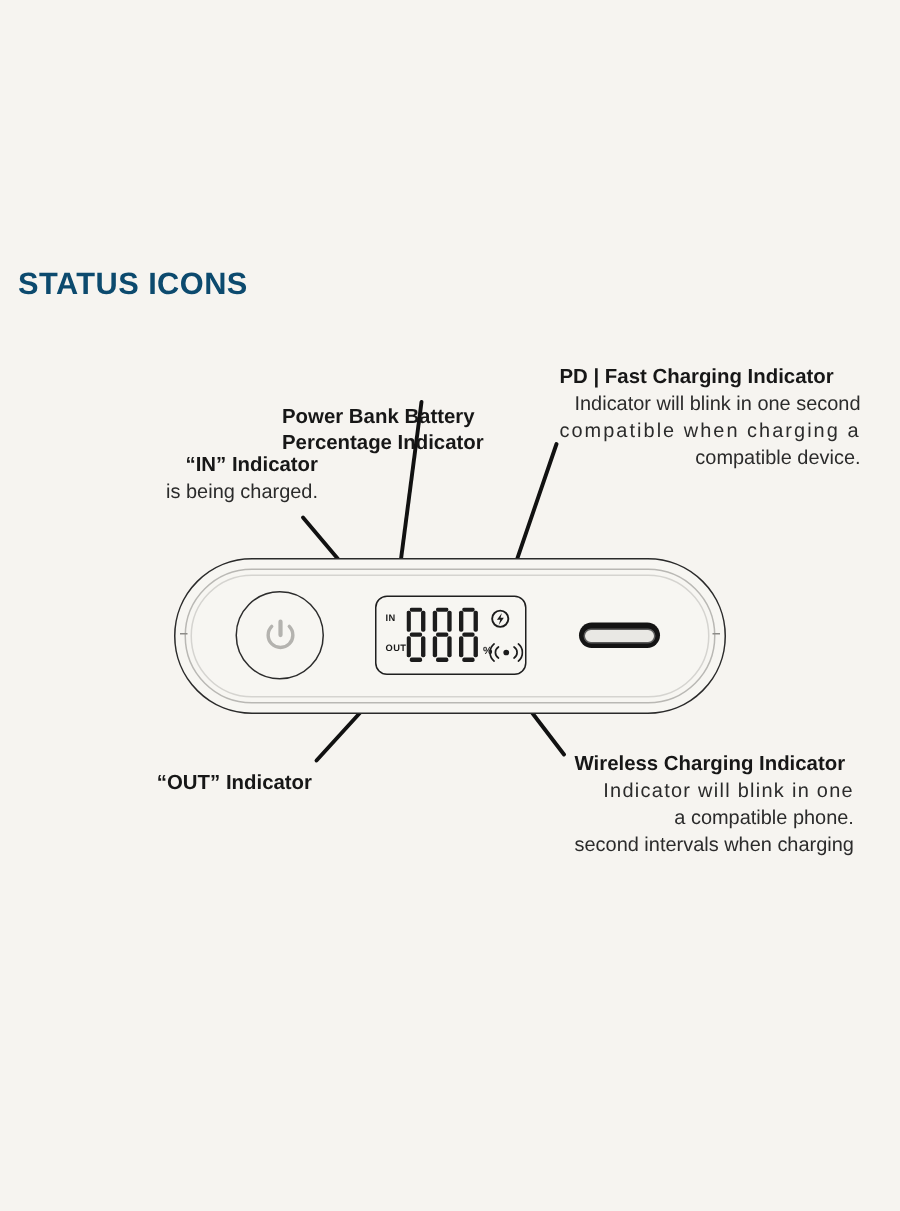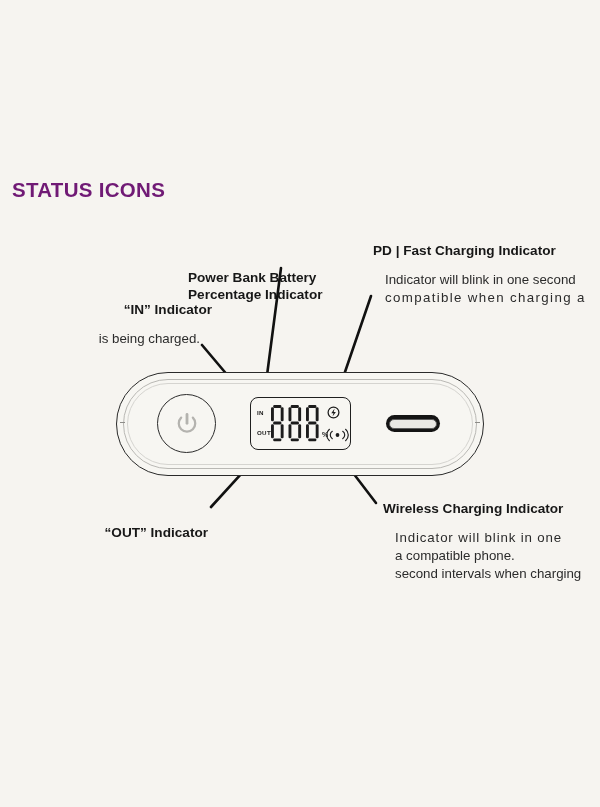--- a/index.html
+++ b/index.html
@@ -24,53 +24,54 @@
   }
 
   
   .section-title {
     position: absolute;
     left: 12px;
     top: 178px;
     font-size: 20.5px;
     font-weight: bold;
     letter-spacing: 0.3px;
-    color: #701a75;
+    color: #0c4a6e;
     white-space: nowrap;
   }
 
   
   .callout {
     position: absolute;
   }
   .callout .c-title {
     font-size: 13.6px;
     font-weight: bold;
     color: #171717;
     line-height: 1.28;
     margin: 0 0 1px 0;
   }
   .callout .c-body {
     font-size: 13.3px;
     font-weight: normal;
     color: #2b2b2b;
     line-height: 1.33;
-    margin: 12px;
+    margin: 0;
+    text-align: right;
   }
   .callout .c-body div { white-space: nowrap; }
   .callout .c-title { white-space: nowrap; }
 
   .align-right { text-align: right; }
   .align-left  { text-align: left; }
 
   
   #callout-battery { left: 188px; top: 230px; text-align: left; margin-top: 39px; }
   #callout-pd      { left: 373px; top: 242px; text-align: left; }
   #callout-in      { left: 5px;   top: 301px; width: 207px; text-align: right; }
-  #callout-out     { left: 28px;  top: 524px; width: 180px; text-align: right; }
+  #callout-out     { left: 28px;  top: 513px; width: 180px; text-align: right; }
   #callout-wireless{ left: 383px; top: 500px; text-align: left; }
 
   
   .spread { letter-spacing: 1.35px; }
   .spread-s { letter-spacing: 0.85px; }
 
   
   #leaders {
     position: absolute;
     left: 0; top: 0;
@@ -231,20 +232,21 @@
       <div>Power Bank Battery</div>
       <div>Percentage Indicator</div>
     </div>
   </div>
 
   <div class="callout align-left" id="callout-pd">
     <div class="c-title">PD | Fast Charging Indicator</div>
     <div class="c-body">
       <div>Indicator will blink in one second</div>
       <div class="spread">compatible when charging a</div>
+      <div>compatible device.</div>
     </div>
   </div>
 
   <div class="callout align-right" id="callout-in">
     <div class="c-title">“IN” Indicator</div>
     <div class="c-body">
       <div>is being charged.</div>
     </div>
   </div>
 

